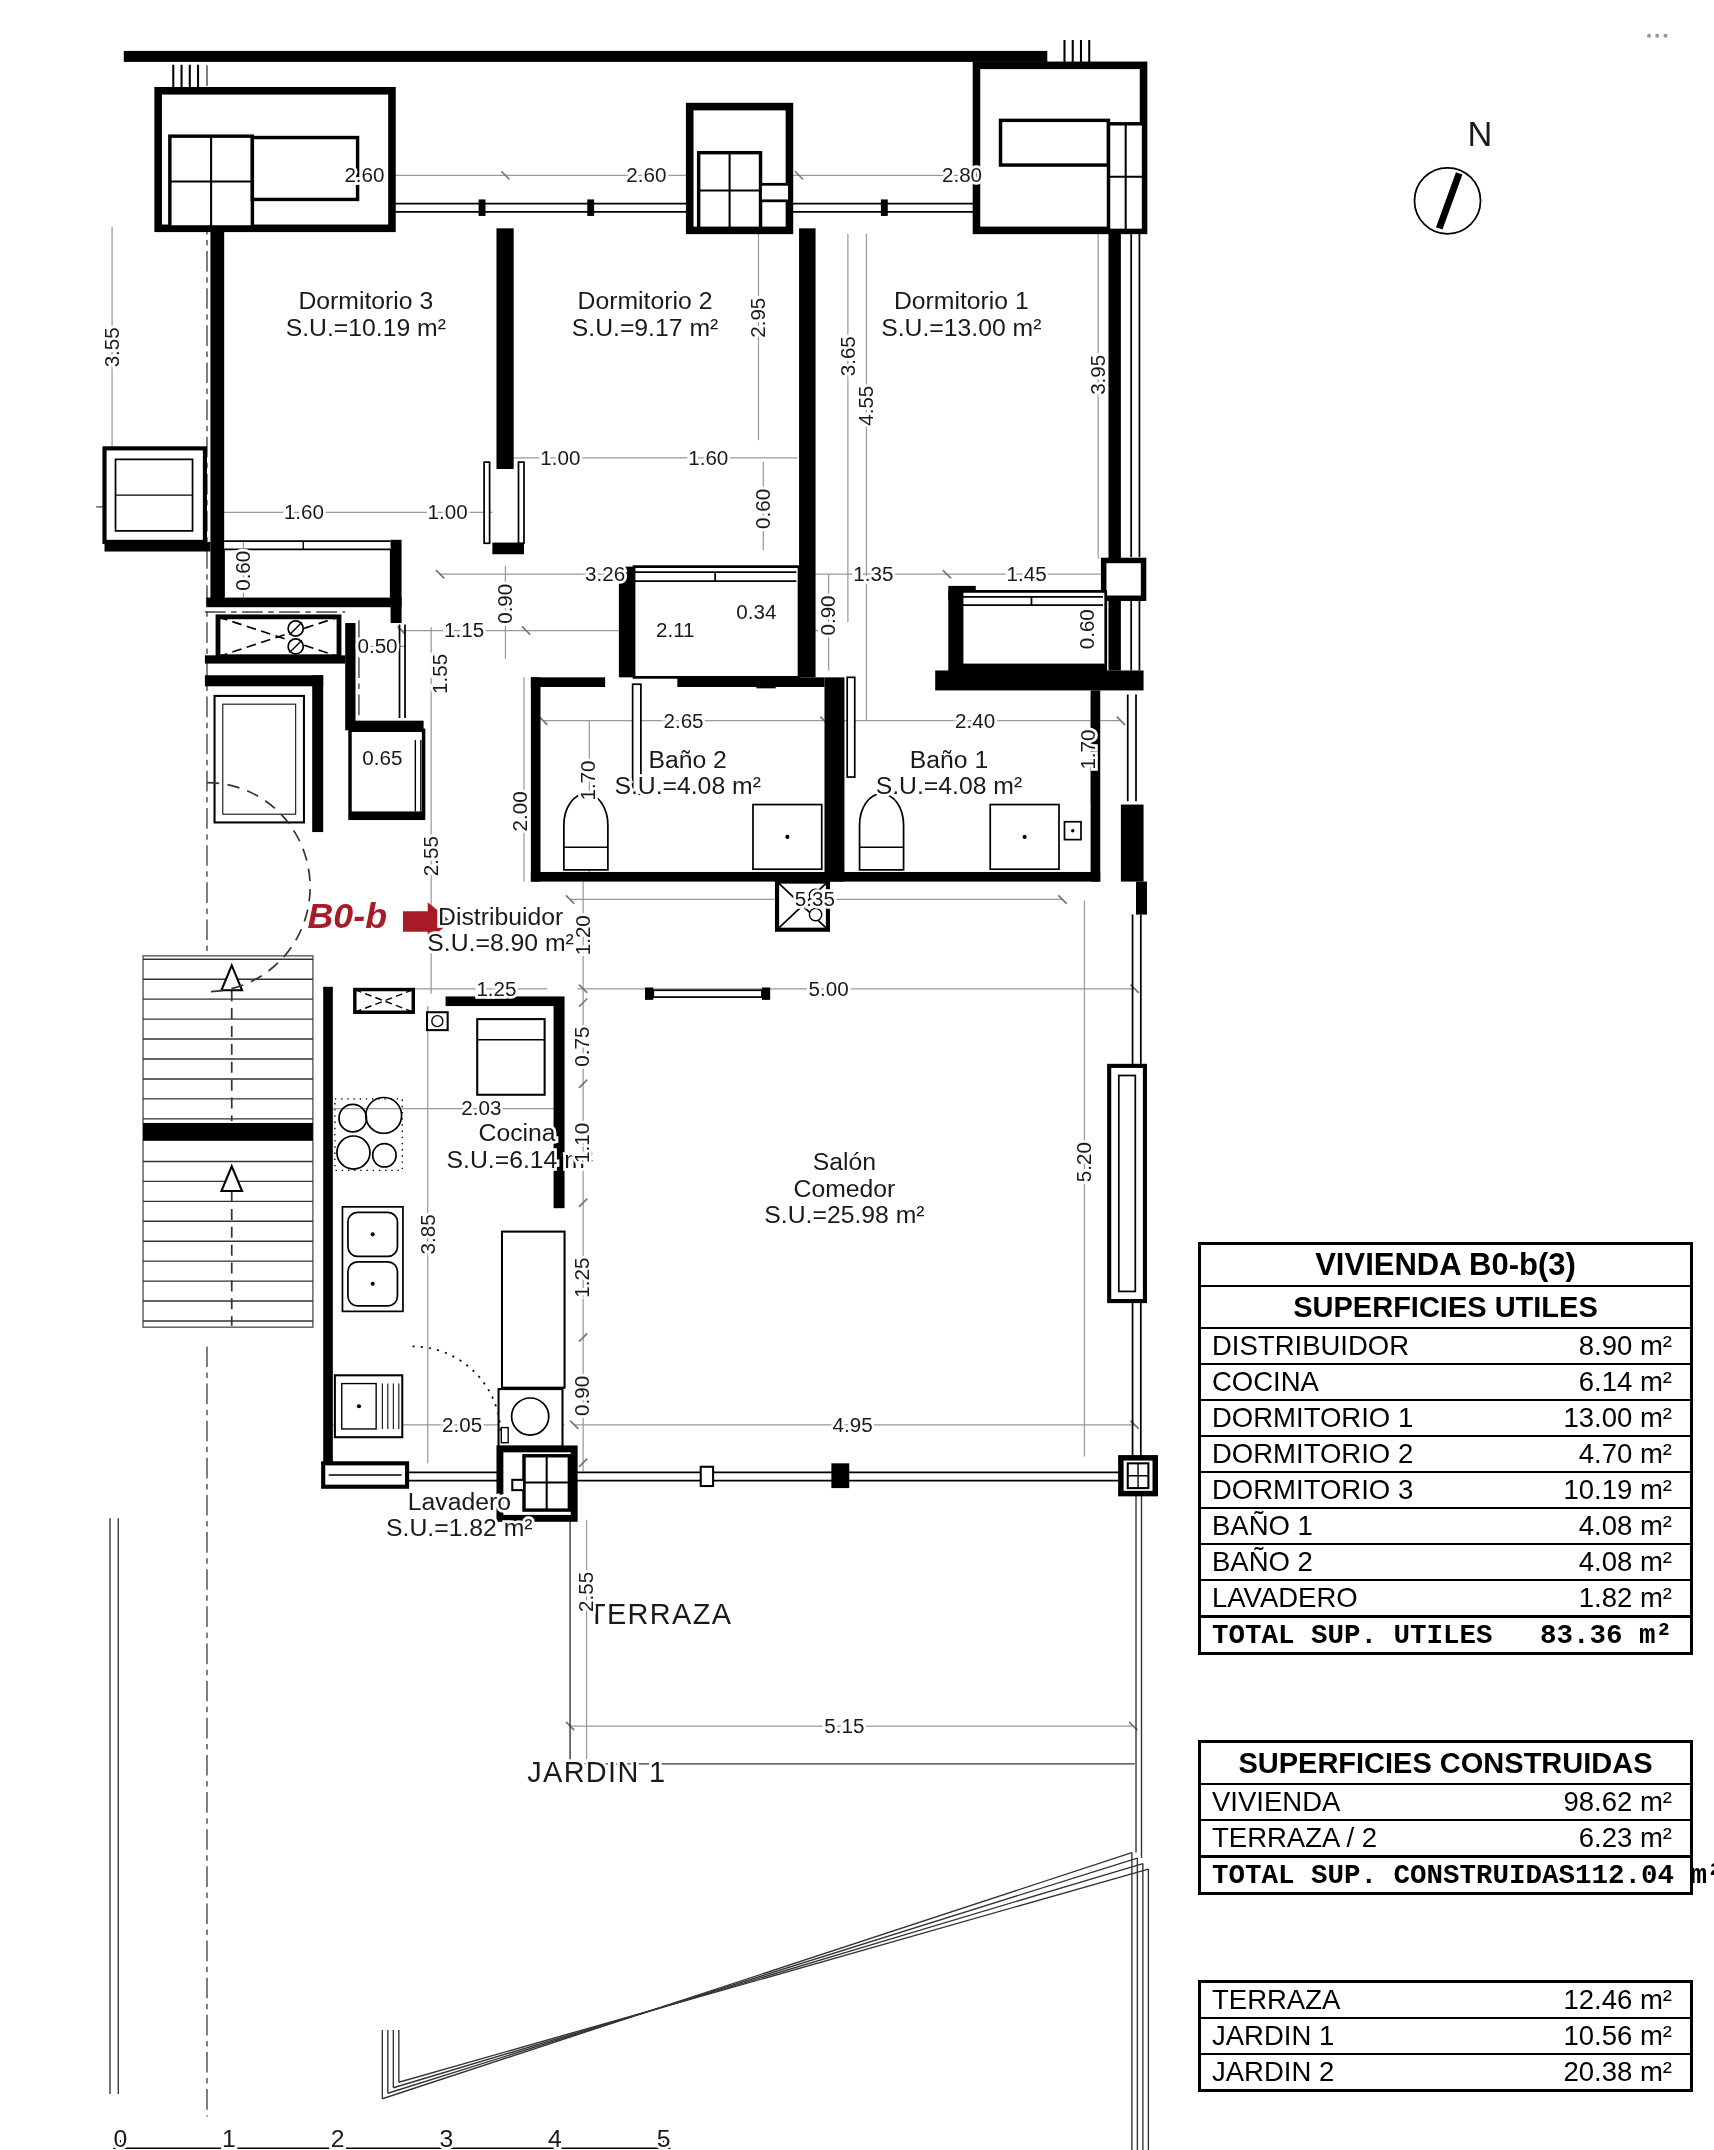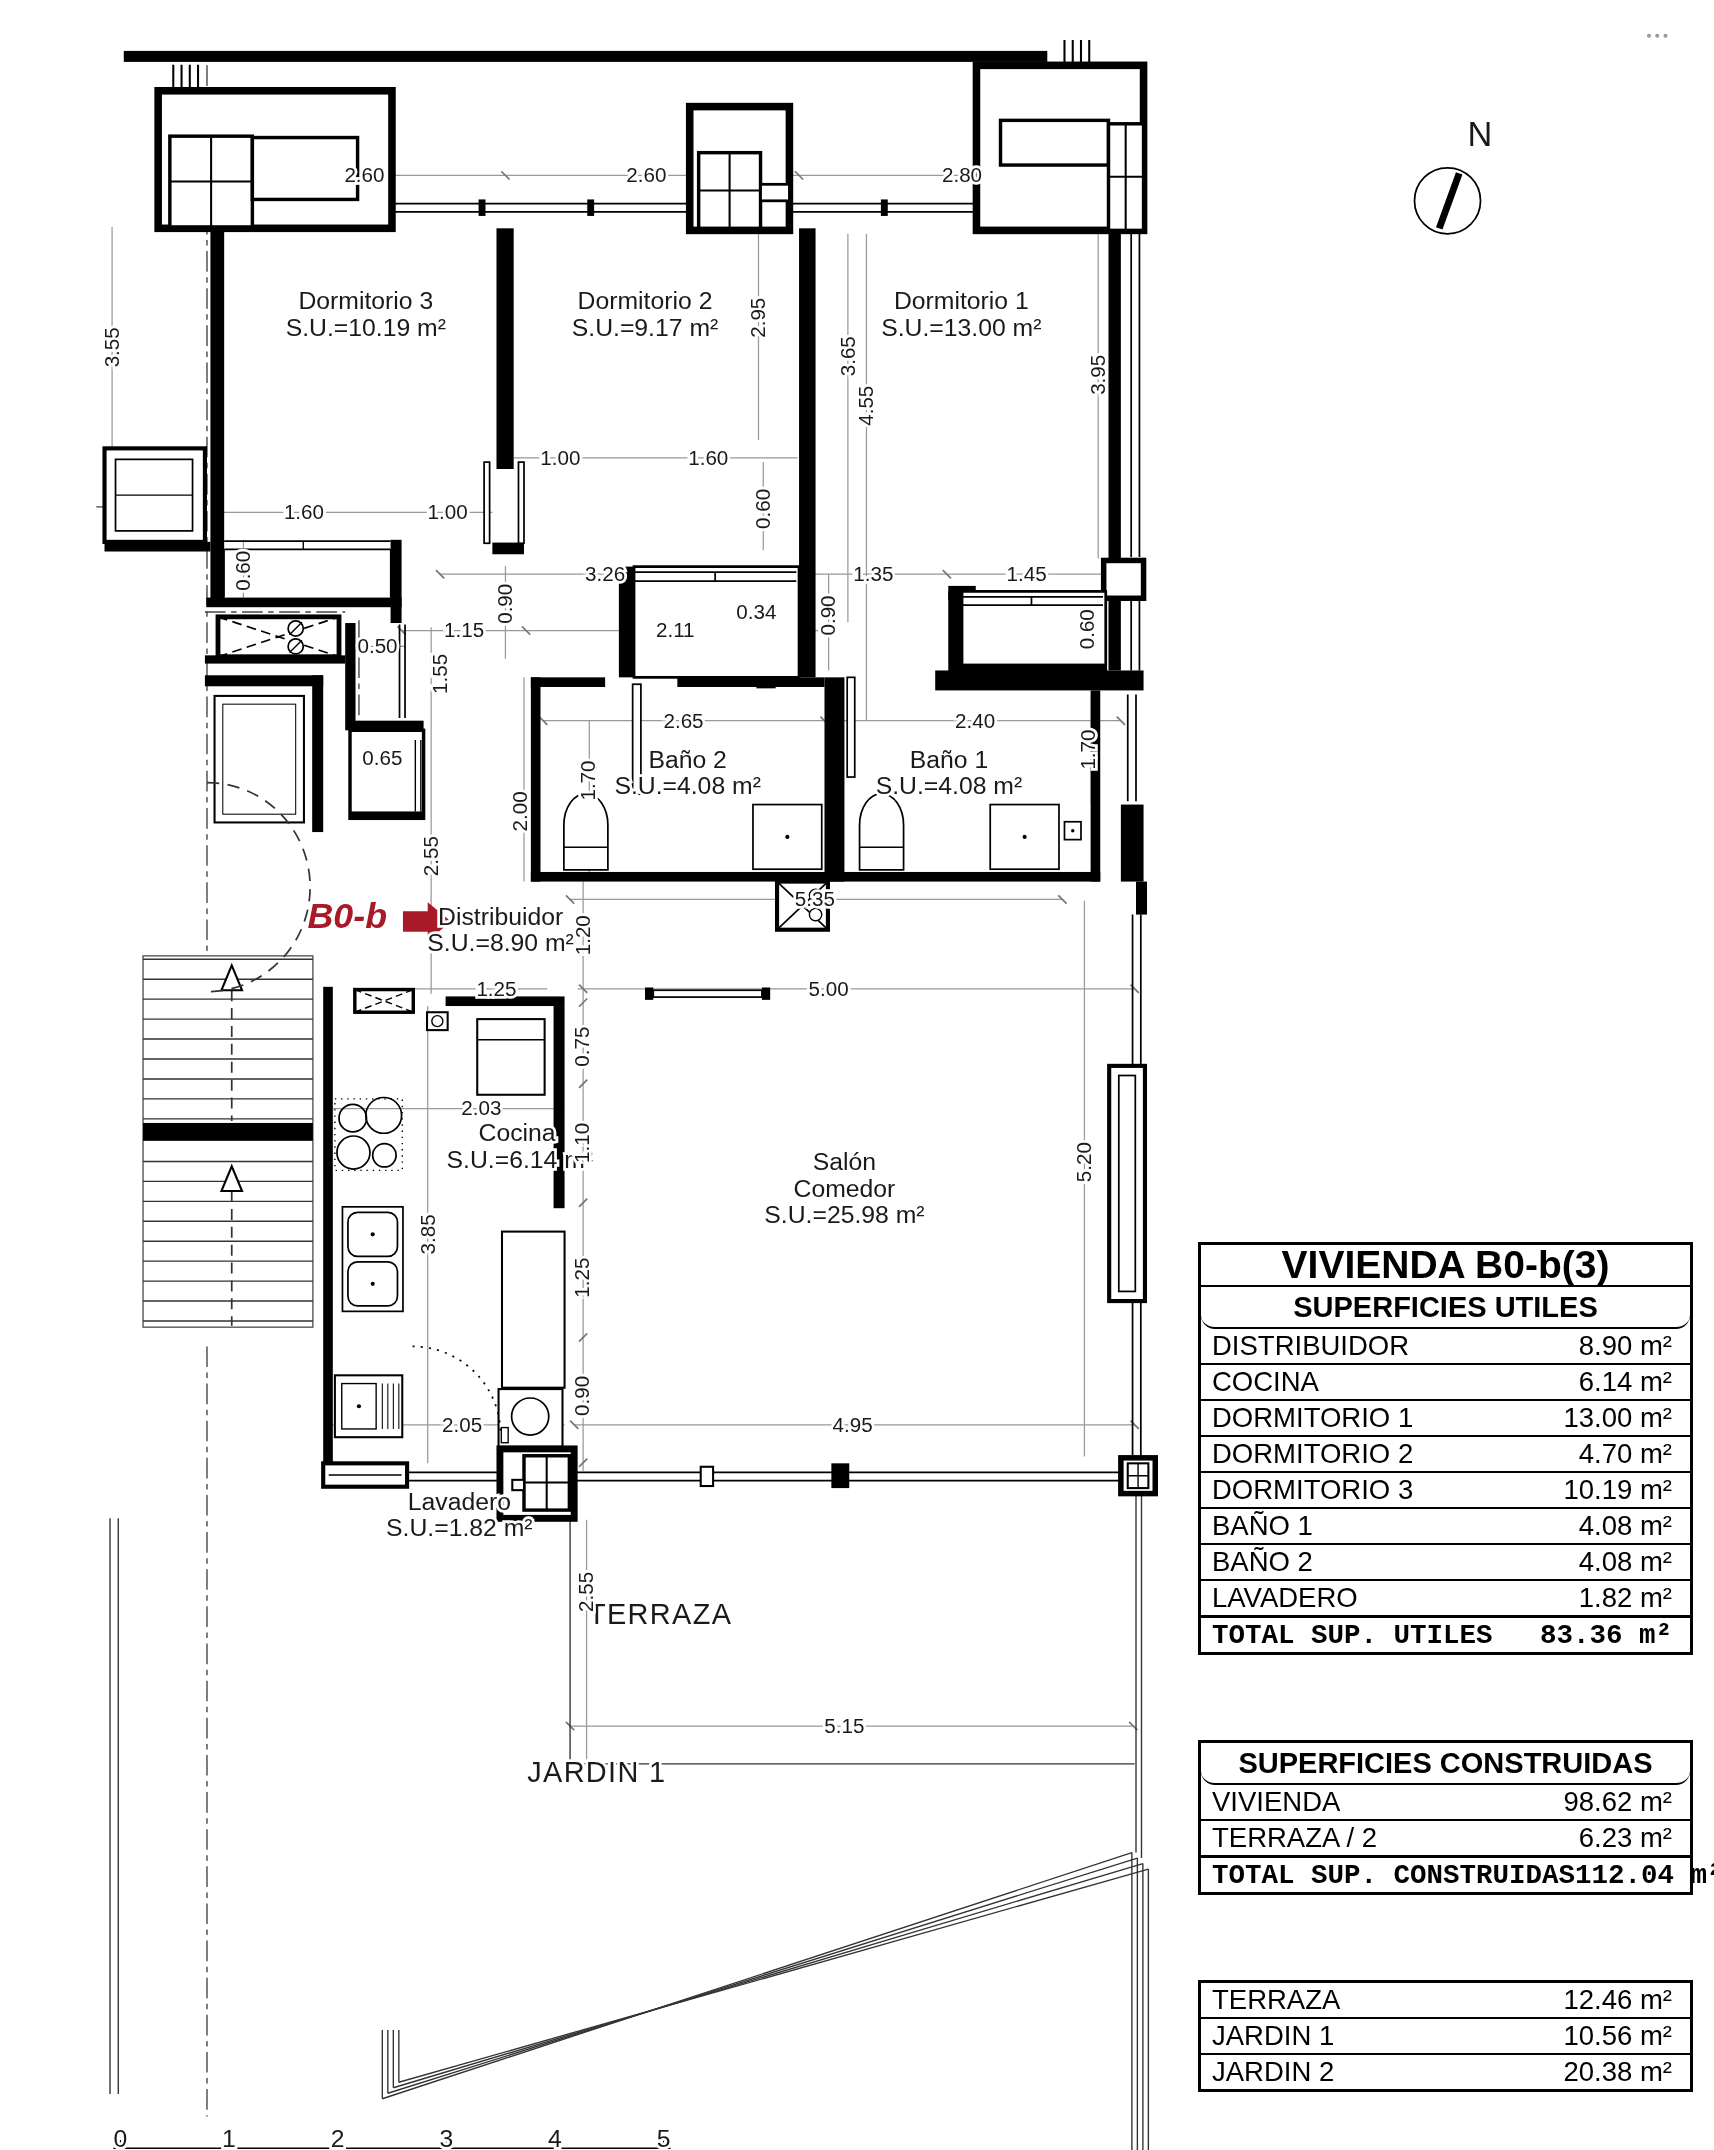--- a/index.html
+++ b/index.html
@@ -9,24 +9,24 @@
   svg text{paint-order:stroke;stroke:#fff;stroke-width:8px;fill:#1a1a1a;
            font-family:"Liberation Sans",sans-serif;}
   .dimt{font-size:30px;}
   .roomt{font-size:36px;}
   .bigt{font-size:42px;letter-spacing:2px;}
   .redt{fill:#a81a28;stroke:none;font-size:52px;font-style:italic;font-weight:bold;}
   .nt{font-size:50px;}
   .sct{font-size:36px;}
   
   .tbl{position:absolute;left:1198px;width:495px;background:#fff;border:3.4px solid #000;box-sizing:border-box;}
-  .tbl .title{border-bottom:2.8px solid #000;font-weight:bold;font-size:39px;height:40px;
+  .tbl .title{border-bottom:2.8px solid #000;font-weight:bold;font-size:31px;height:40px;
               display:flex;align-items:center;justify-content:center;}
   .tbl .subtitle{border-bottom:2.8px solid #000;font-weight:bold;font-size:29px;height:40px;
-              display:flex;align-items:center;justify-content:center;border-radius:14px;}
+              display:flex;align-items:center;justify-content:center;}
   .row{display:flex;align-items:center;height:34px;border-top:2.1px solid #000;font-size:27.5px;}
   .row.first{border-top:none;}
   .row.total{border-top:3.4px solid #000;font-weight:bold;font-family:Liberation Mono, monospace;}
   .row .lbl{padding-left:11px;white-space:nowrap;}
   .row .val{margin-left:auto;padding-right:18px;white-space:nowrap;}
 </style>
 </head>
 <body>
 
 <div id="page">

